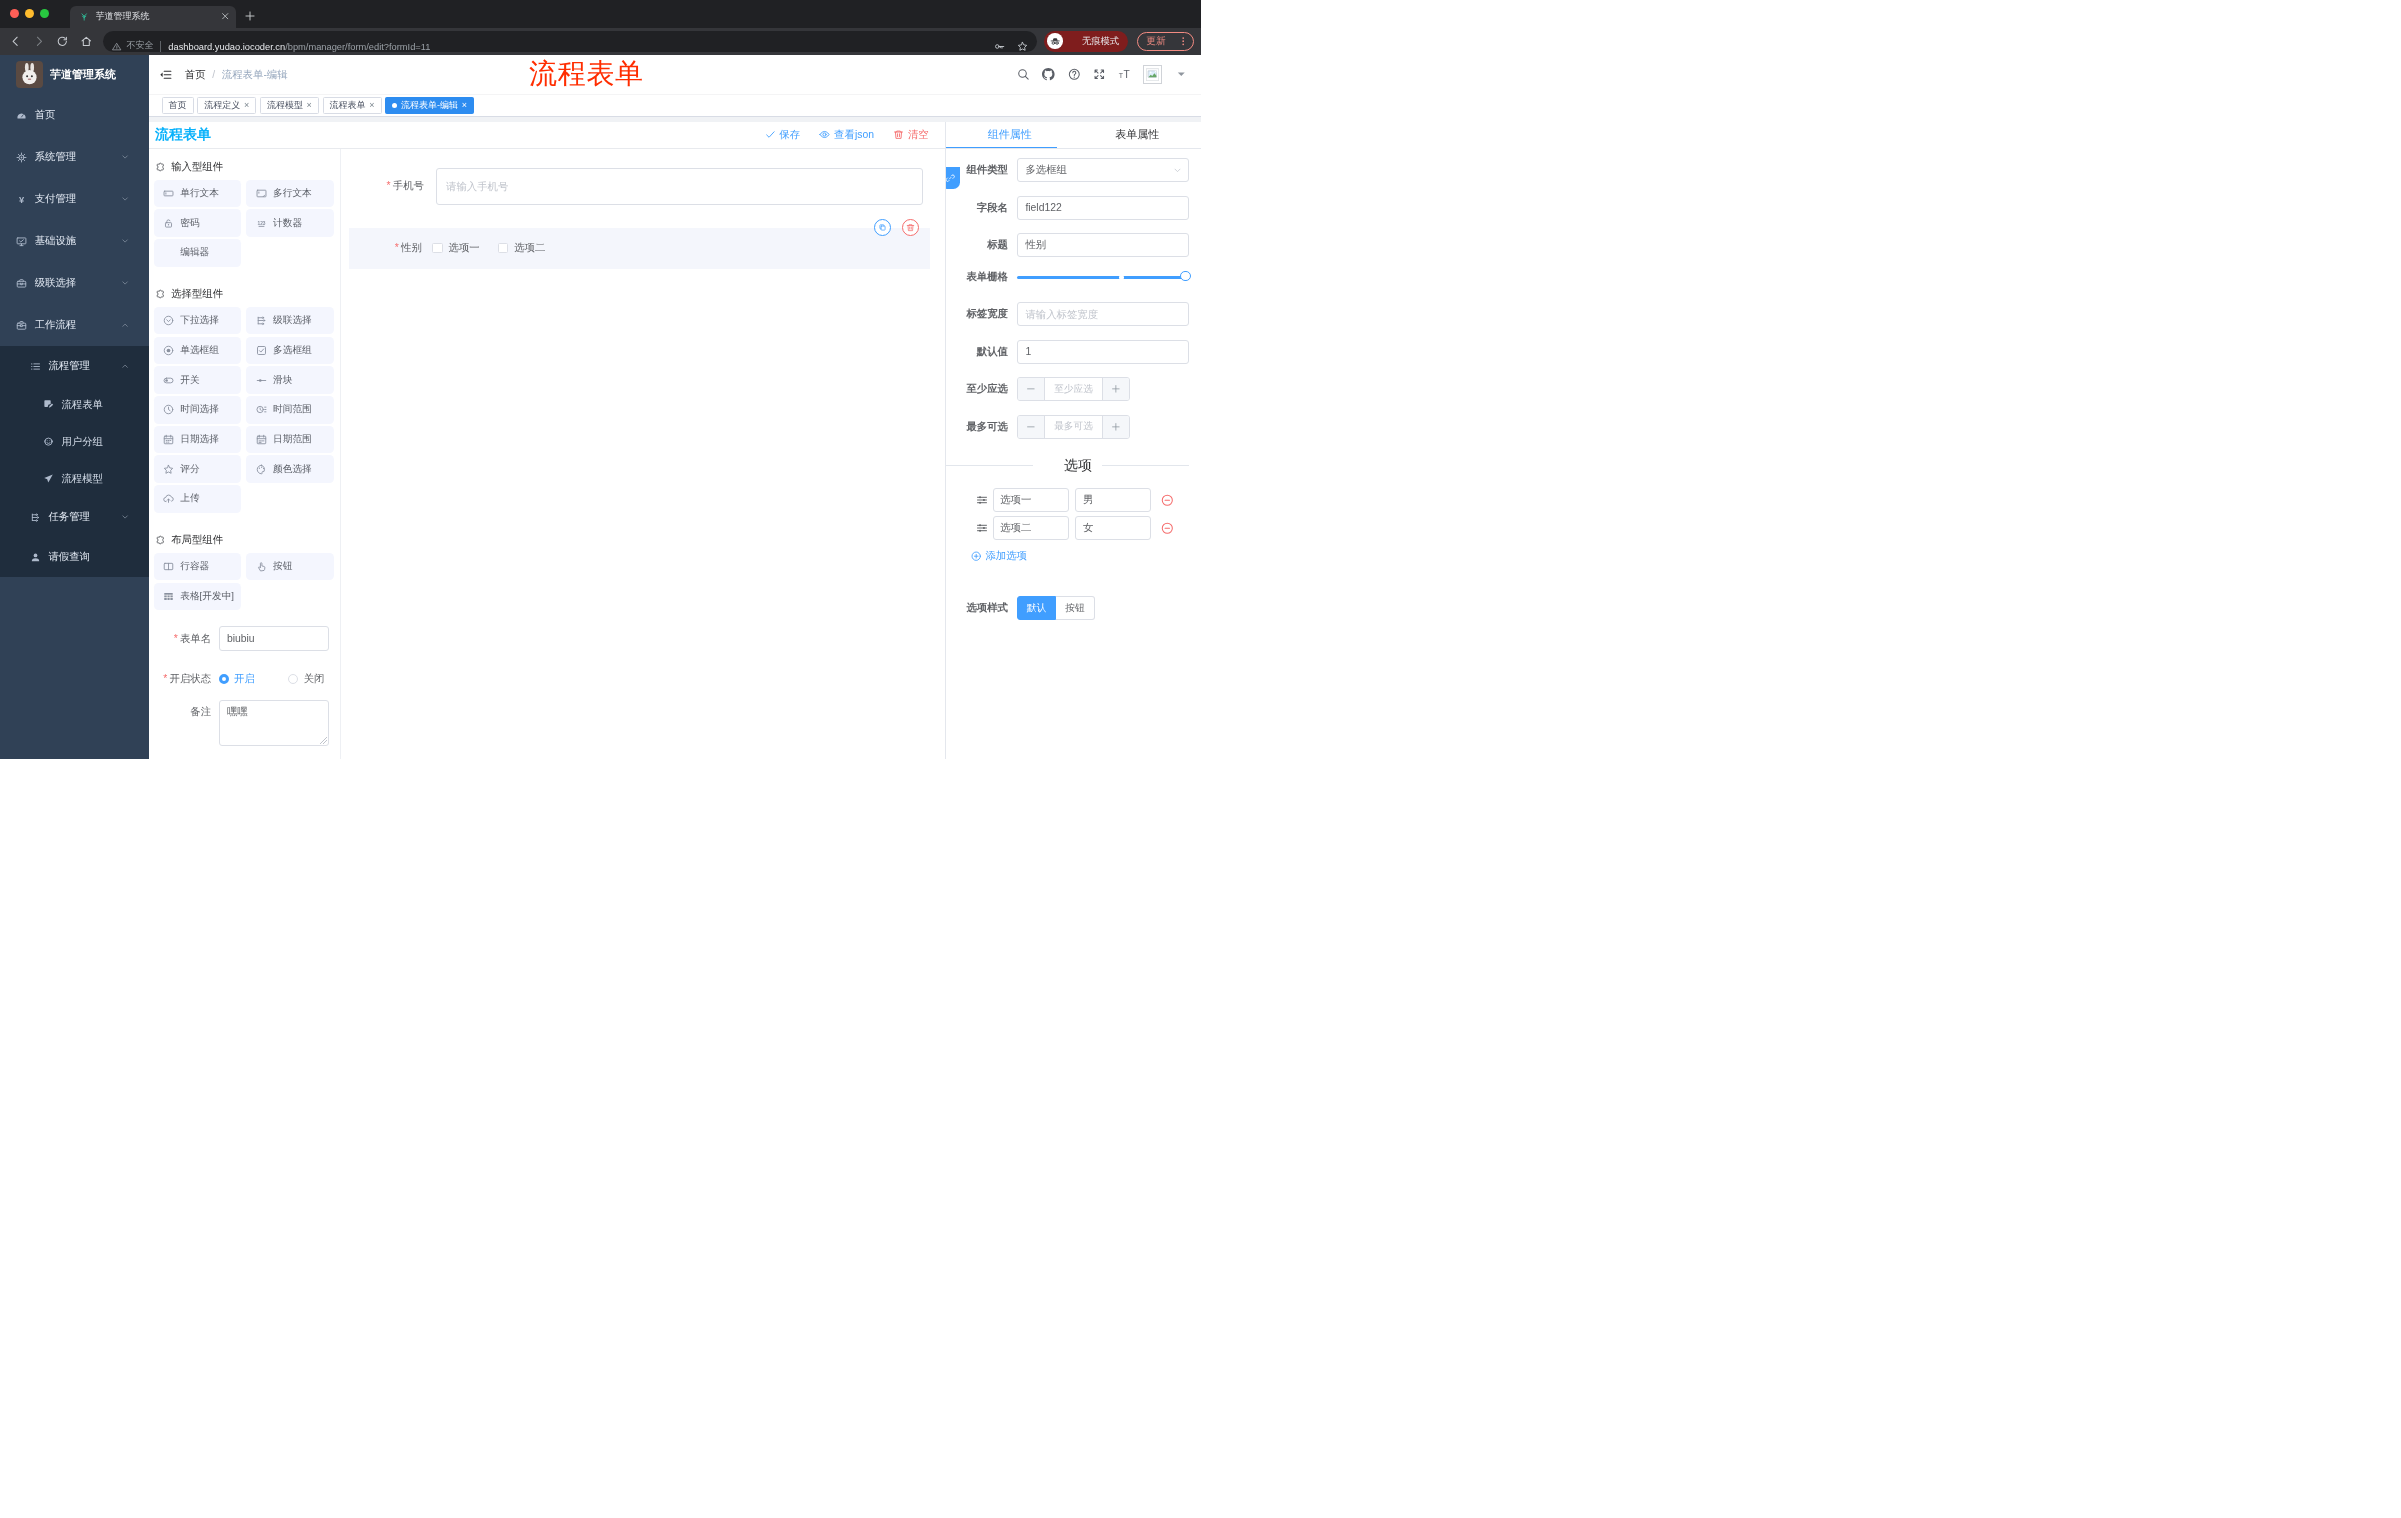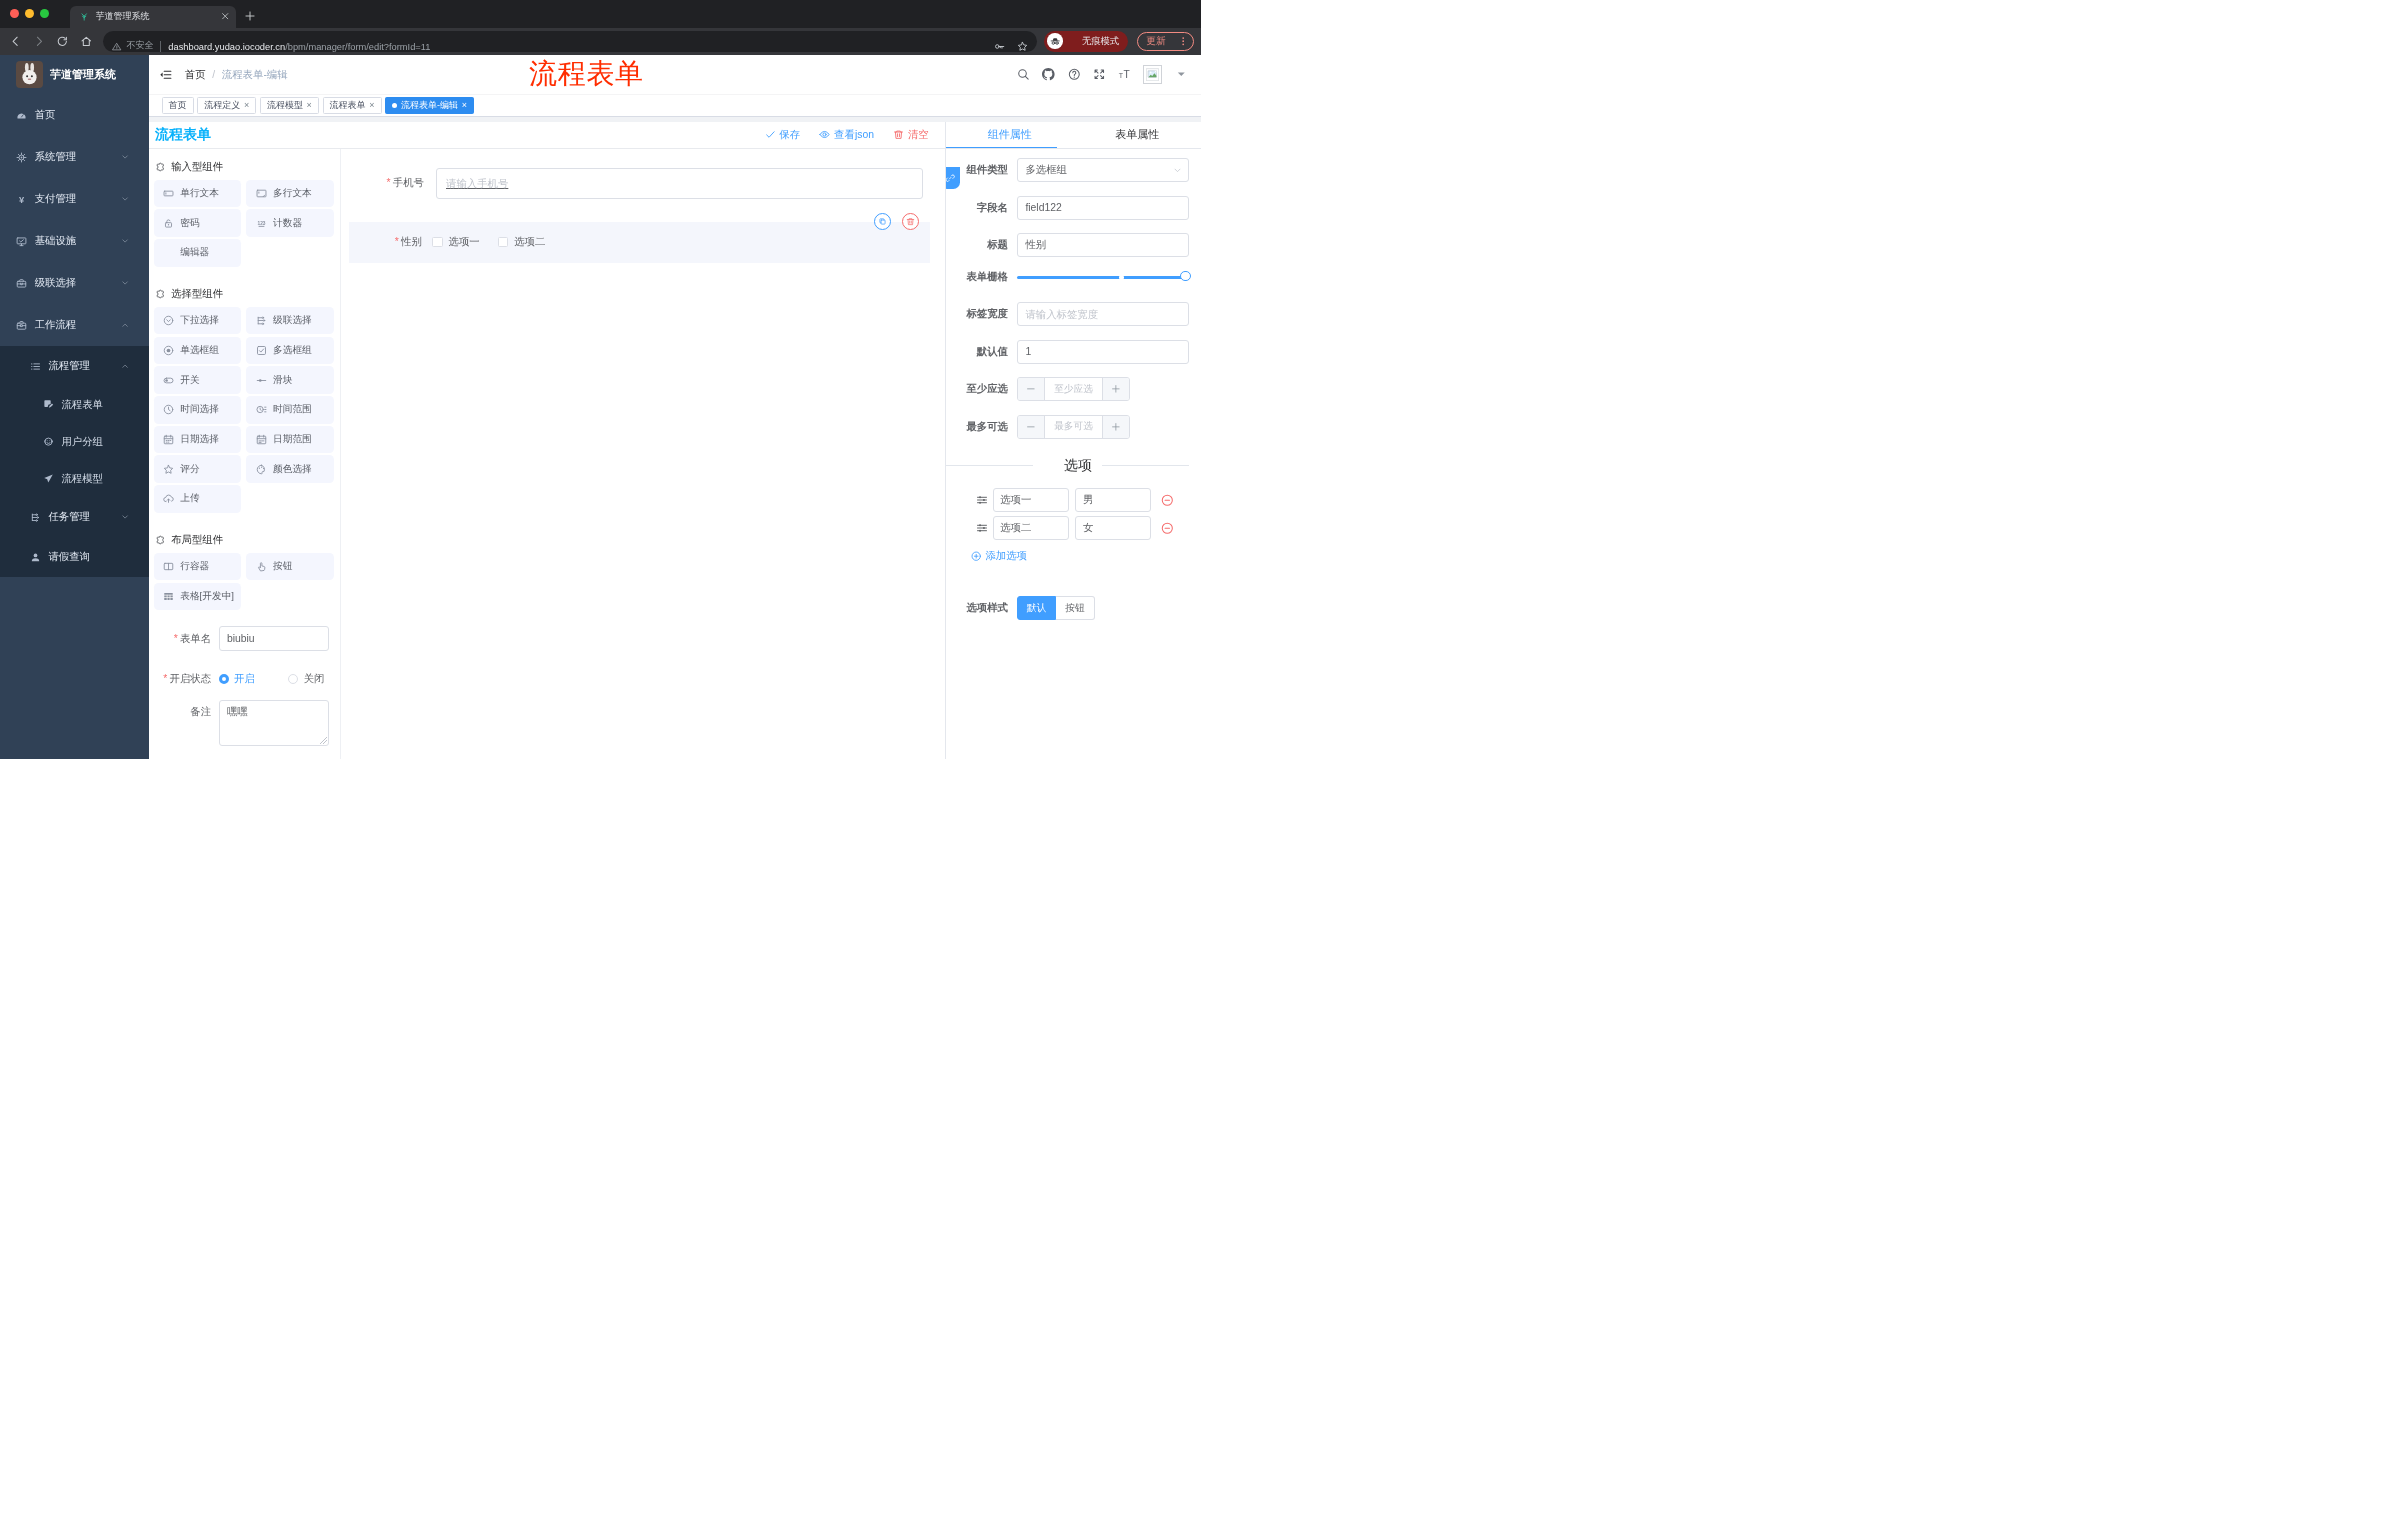--- a/index.html
+++ b/index.html
@@ -106,21 +106,21 @@
   .radio-pair2{margin-left:28px;display:flex;align-items:center;gap:5.2px;text-align:center;}
   .meta-row.rmk{align-items:flex-start;margin-top:14px;}
   .meta-row.rmk .meta-label{padding-top:5.2px;}
   .ta-wrap{flex:1;position:relative;min-width:0;}
   .meta-ta{width:100%;height:46px;border:0.7px solid #dcdfe6;border-radius:3px;padding:3.7px 7.4px;font-size:10.4px;color:#606266;font-family:inherit;resize:none;outline:none;display:block;}
   .ta-wrap::after{content:"";position:absolute;right:2.2px;bottom:2.2px;width:6.7px;height:6.7px;background:linear-gradient(135deg,transparent 0 45%,#c0c4cc 45% 52%,transparent 52% 68%,#c0c4cc 68% 75%,transparent 75%);}
 
   .canvas{flex:1;padding-top:19.3px;min-width:0;background:#fff;}
   .cv-row{display:flex;align-items:center;}
   .cv-label{width:95px;text-align:right;padding-right:12px;font-size:10.4px;color:#606266;flex:none;}
-  .cv-input{flex:1;height:31px;border:0.7px solid #dcdfe6;border-radius:3px;padding:0 9px;font-size:10.4px;color:#606266;margin-right:22px;font-family:inherit;outline:none;text-decoration:underline;}
+  .cv-input{flex:1;height:37px;border:0.7px solid #dcdfe6;border-radius:3px;padding:0 9px;font-size:10.4px;color:#606266;margin-right:22px;font-family:inherit;outline:none;}
   input::placeholder,textarea::placeholder{color:#c0c4cc;}
   .sel-block{position:relative;margin:23px 15px 0 8.2px;height:41px;background:#f4f6fc;display:flex;align-items:center;}
   .sb-label{width:83px;text-align:right;padding-right:10.4px;font-size:10.4px;color:#606266;flex:none;}
   .cbx-grp{display:flex;align-items:center;gap:18px;}
   .cbx-pair{display:flex;align-items:center;gap:6px;}
   .cbx{width:10.4px;height:10.4px;border:0.7px solid #dcdfe6;border-radius:1.5px;background:#fff;flex:none;}
   .cbx-lab{font-size:10.4px;color:#606266;}
   .blk-btn{position:absolute;top:-9px;width:17px;height:17px;border-radius:50%;background:#fff;display:flex;align-items:center;justify-content:center;cursor:pointer;}
   .blk-btn .ic{width:9px;height:9px;}
   .blk-btn.copy{right:39px;border:0.7px solid #409eff;color:#409eff;}

